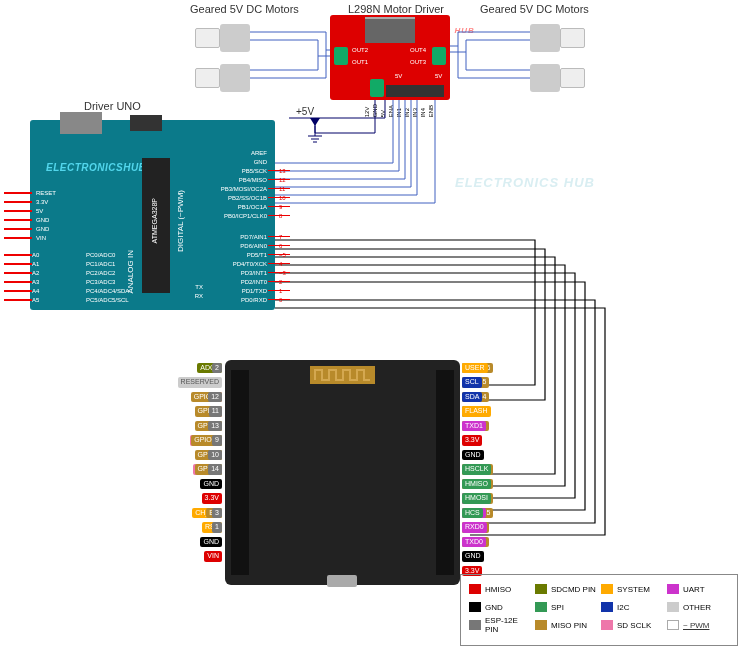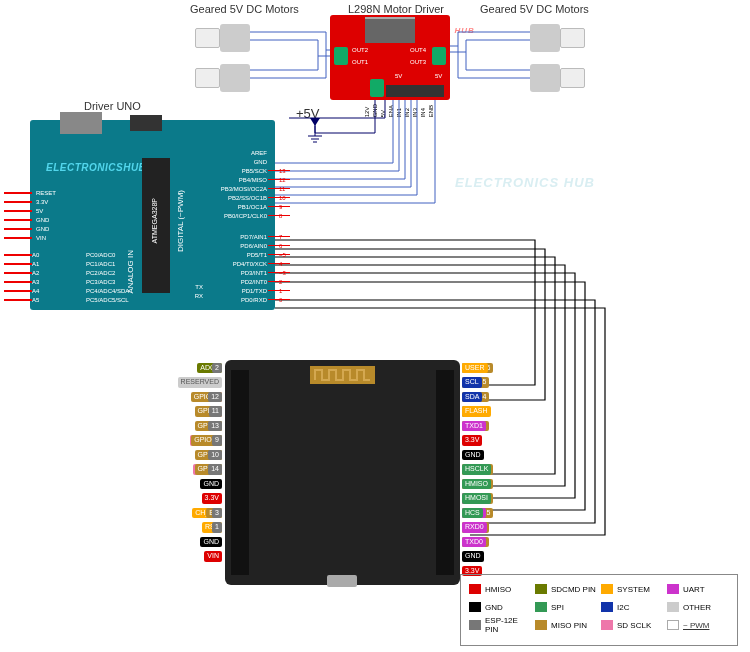--- a/index.html
+++ b/index.html
@@ -1,18 +1,18 @@
 <!DOCTYPE html>
 <html><head>
 <meta charset="utf-8">
 <style>
   * { box-sizing: border-box; margin: 0; padding: 0; }
   body { font-family: Arial, sans-serif; font-size: 9px; background: #fff; width: 750px; height: 652px; position: relative; overflow: hidden; }
   .label { position: absolute; font-size: 11px; color: #333; }
-  .label.small { font-size: 13px; }
+  .label.small { font-size: 10px; }
   .pin-lbl { position: absolute; padding: 1px 3px; border-radius: 2px; font-size: 7px; color: #fff; white-space: nowrap; line-height: 1.2; }
   .pin-row { display: flex; align-items: center; gap: 1px; }
   
   .l298n { position: absolute; left: 330px; top: 15px; width: 120px; height: 85px; background: #d00; border-radius: 3px; }
   .l298n-chip { position: absolute; left: 35px; top: 4px; width: 50px; height: 24px; background: #666; }
   .l298n-heat { position: absolute; left: 35px; top: 2px; width: 50px; height: 6px; background: #aaa; }
   .l298n-term { position: absolute; width: 14px; height: 18px; background: #1a6; border-radius: 2px; }
   .l298n-term.t1 { left: 4px; top: 32px; } .l298n-term.t2 { left: 102px; top: 32px; }
   .l298n-term.t3 { left: 40px; bottom: 3px; } .l298n-pins { position: absolute; left: 56px; bottom: 3px; width: 58px; height: 12px; background: #333; }
   .l298n-lbl { position: absolute; font-size: 6px; color: #fff; }

